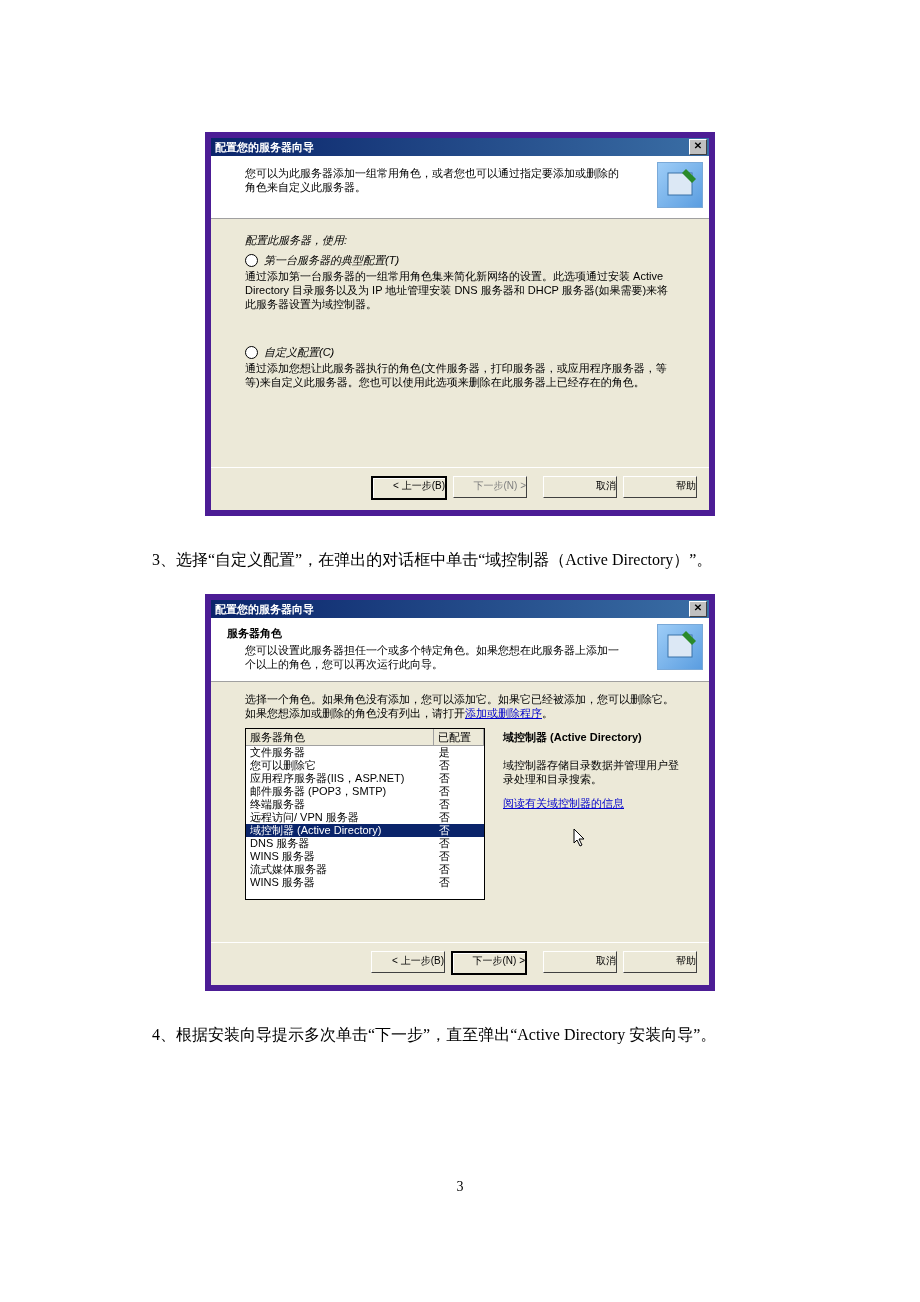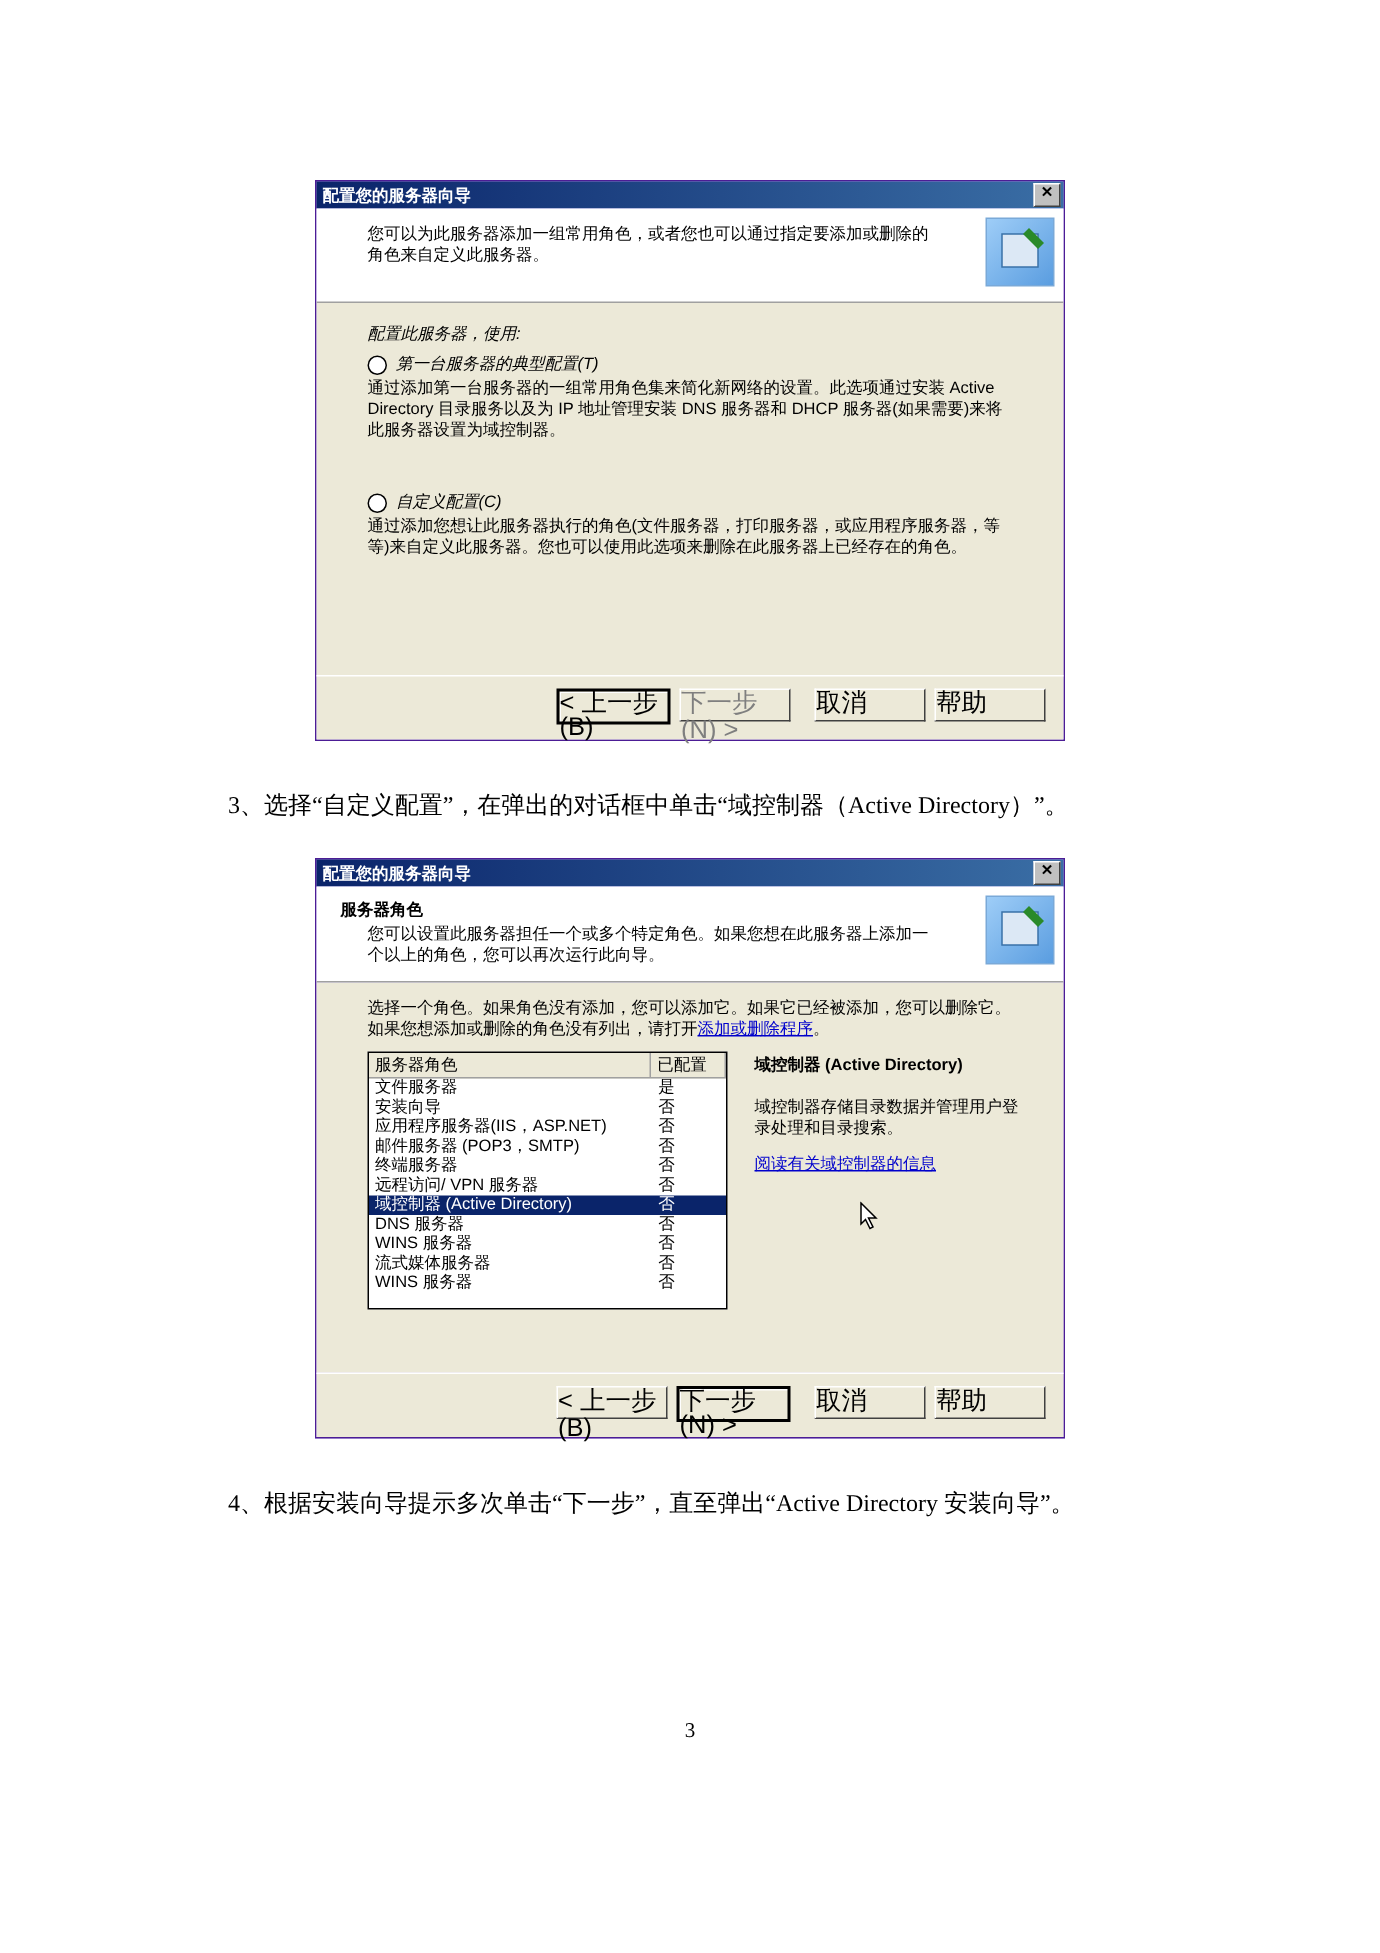--- a/index.html
+++ b/index.html
@@ -9,23 +9,23 @@
     font-family: "SimSun", "宋体", serif;
     width: 920px;
   }
   .page {
     width: 920px;
     padding: 120px 0 40px 0;
     box-sizing: border-box;
   }
   .dialog {
     width: 498px;
-    margin: 0 auto 30px auto;
-    border: 1px solid #4c1d95;
-    background: #c4b5fd;
+    margin: 12px auto 30px auto;
+    border: 6px solid #4c1d95;
+    background: #a21caf;
     font-family: Tahoma, "SimSun", sans-serif;
     font-size: 11px;
   }
   .titlebar {
     height: 18px;
     background: linear-gradient(to right, #0a246a, #3a6ea5);
     color: #fff;
     display: flex;
     align-items: center;
     justify-content: space-between;
@@ -113,23 +113,23 @@
     justify-content: flex-end;
     gap: 6px;
   }
   .btn {
     width: 72px;
     height: 20px;
     background: #ece9d8;
     border: 1px solid #404040;
     border-top-color: #fff;
     border-left-color: #fff;
-    font-size: 17px;
+    font-size: 10px;
     line-height: 18px;
-    text-align: left;
+    text-align: right;
     cursor: pointer;
   }
   .btn.default {
     border: 2px solid #000;
     box-shadow: inset 1px 1px 0 #fff;
     line-height: 16px;
   }
   .btn.disabled {
     color: #7f7f7f;
     cursor: default;
@@ -274,21 +274,21 @@
           <div class="lh-row">
             <div class="col-name">服务器角色</div>
             <div class="col-conf">已配置</div>
           </div>
           <div id="role-rows">
               <div class="lrow">
                 <div class="col-name">文件服务器</div>
                 <div class="col-conf">是</div>
               </div>
               <div class="lrow">
-                <div class="col-name">安装向导</div>
+                <div class="col-name">您可以删除它</div>
                 <div class="col-conf">否</div>
               </div>
               <div class="lrow">
                 <div class="col-name">应用程序服务器(IIS，ASP.NET)</div>
                 <div class="col-conf">否</div>
               </div>
               <div class="lrow">
                 <div class="col-name">邮件服务器 (POP3，SMTP)</div>
                 <div class="col-conf">否</div>
               </div>

